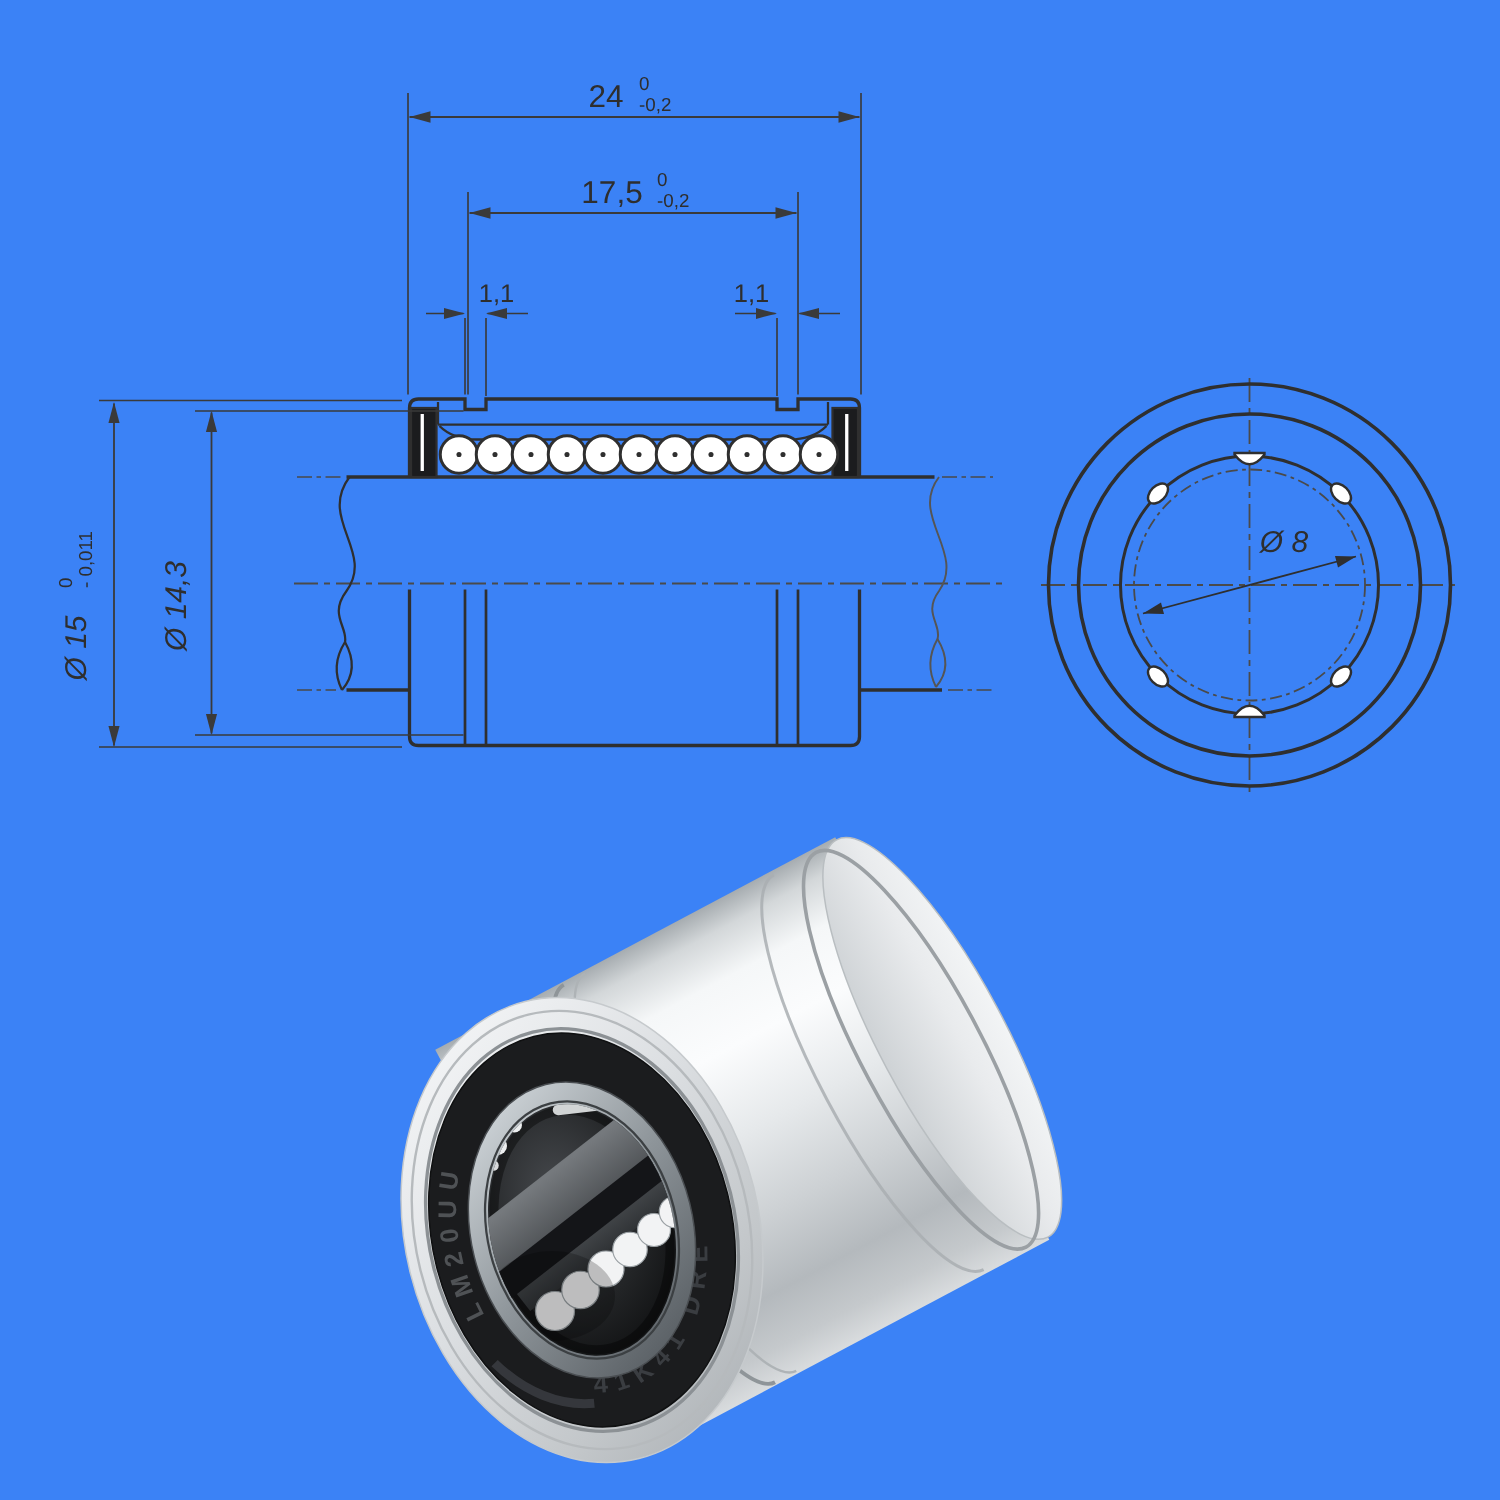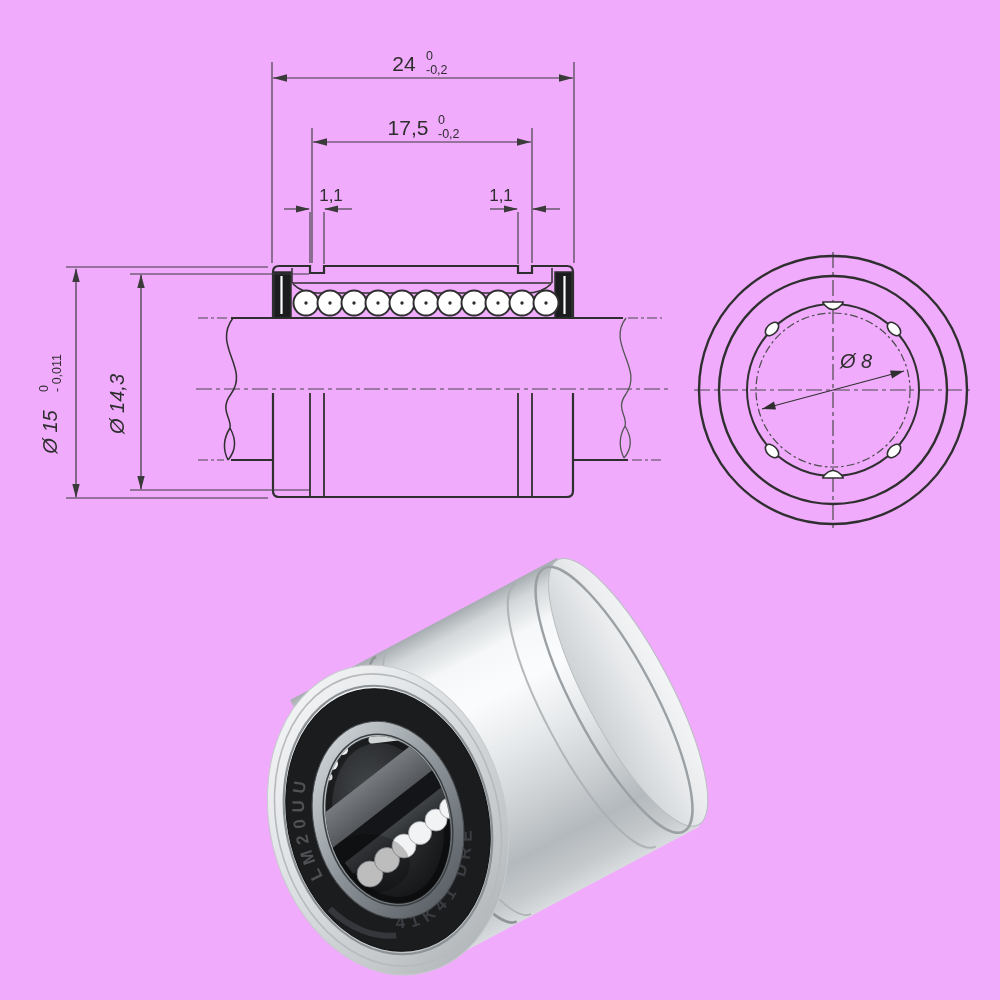--- a/index.html
+++ b/index.html
@@ -1,16 +1,16 @@
 <!DOCTYPE html>
 <html><head>
 <meta charset="utf-8">
 <style>
   html,body{margin:0;padding:0;background:#ffffff;}
-  .canvas{position:relative;width:1000px;height:1000px;background:#f0abfc;overflow:hidden;
+  .canvas{position:relative;width:1000px;height:1000px;background:#3b82f6;overflow:hidden;
           font-family:"Liberation Sans", sans-serif;}
   svg{position:absolute;left:0;top:0;}
   text{font-family:"Liberation Sans", sans-serif; fill:#2e2e2e;}
   .dimnom{font-size:21px;}
   .dimtol{font-size:12.5px;}
   .dimsmall{font-size:17px;}
   .dimrot{font-size:20px;}
   .dia{font-style:italic;}
   .mark{font-size:17px;font-weight:bold;letter-spacing:6px;}
   .mark-top{fill:#55585c;opacity:.9;}

